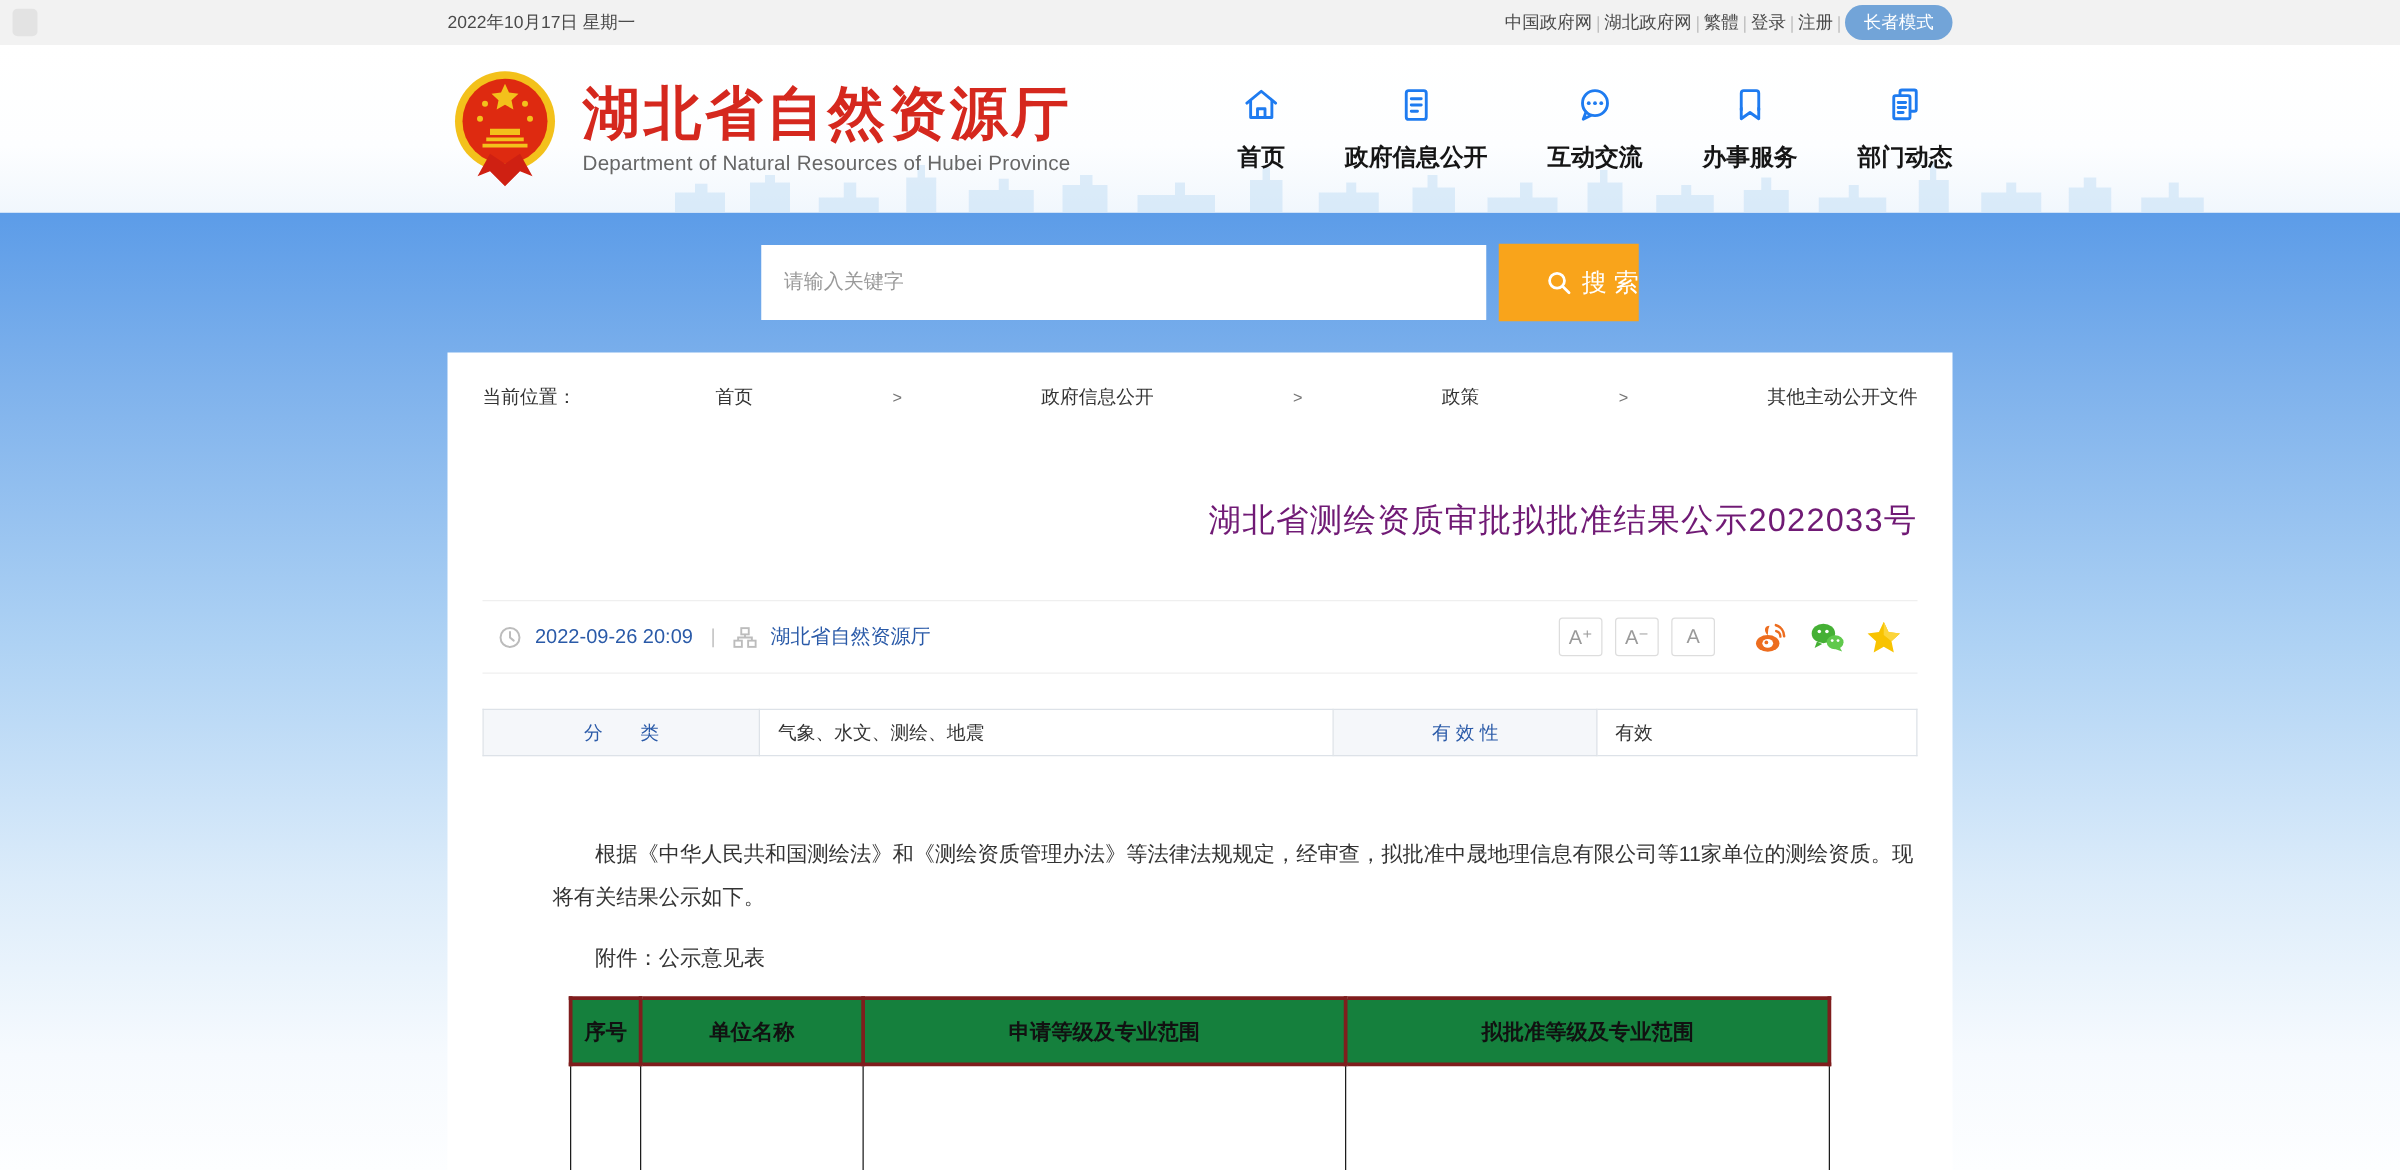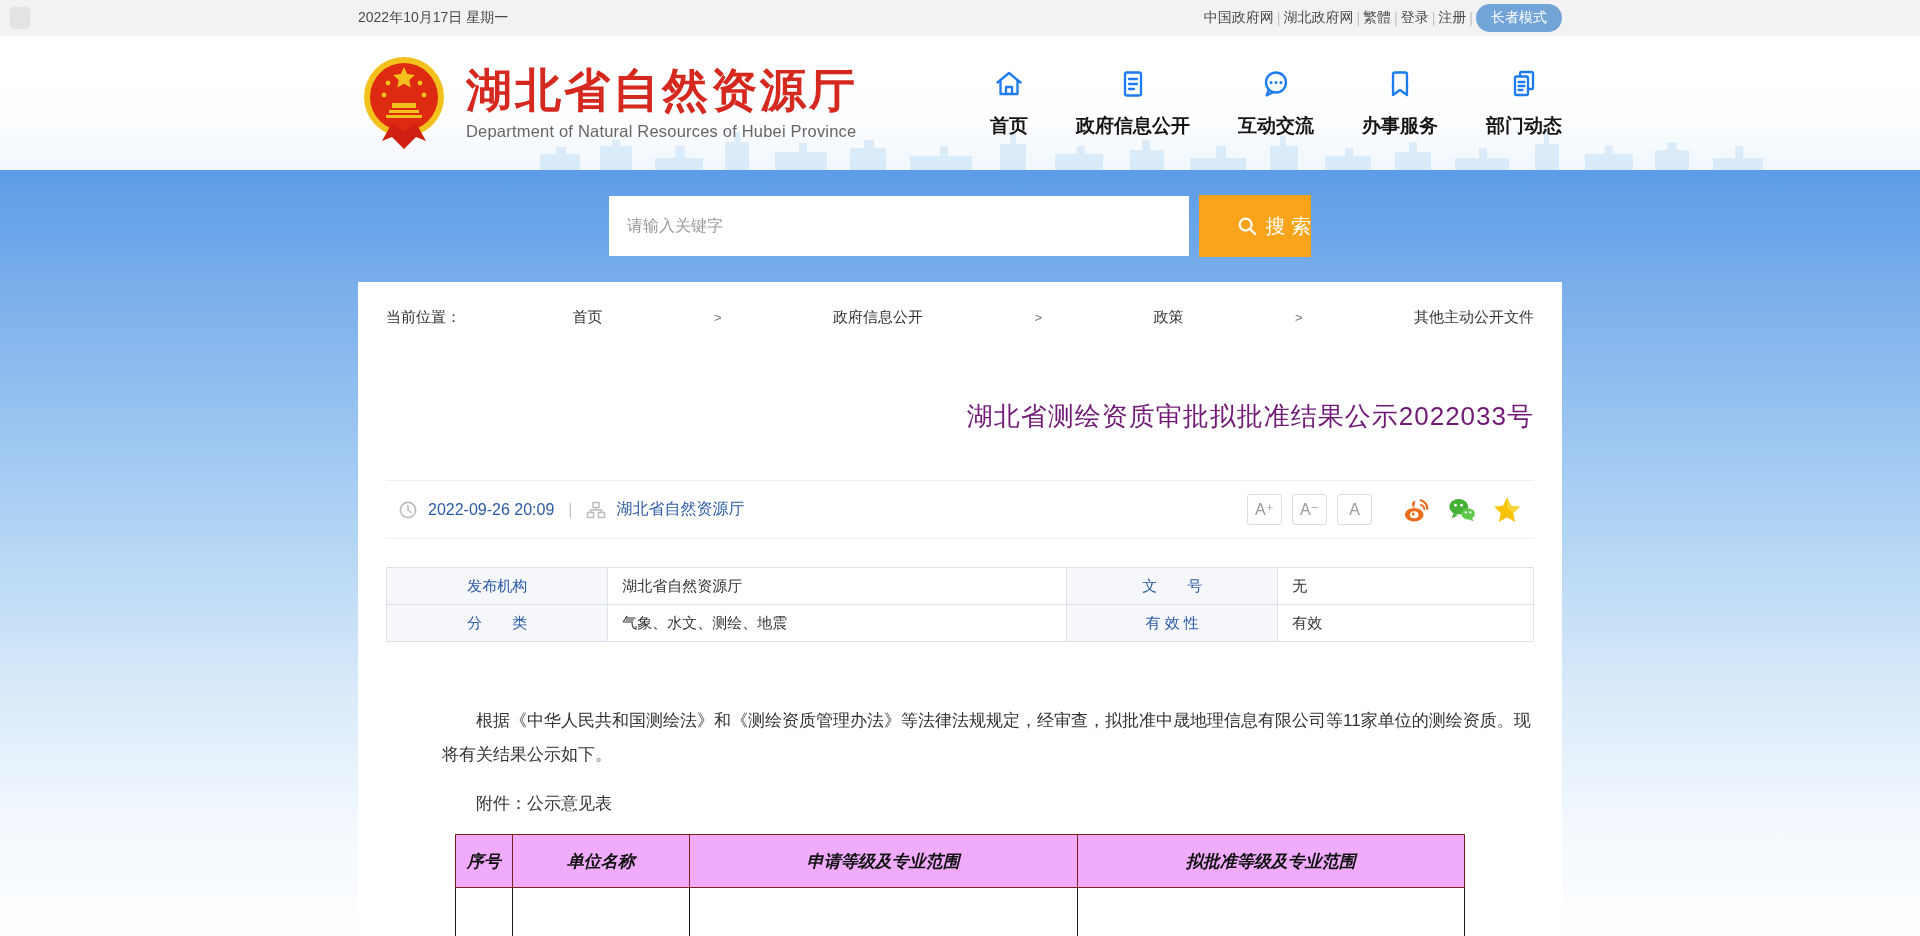--- a/index.html
+++ b/index.html
@@ -58,21 +58,21 @@
 
   table.info-table { width: 100%; margin-top: 28px; border-collapse: collapse; font-size: 15px; }
   table.info-table td { border: 1px solid #dde2e8; height: 37px; }
   table.info-table td.lbl { background: #f5f7fa; color: #2a5aa8; text-align: center; }
   table.info-table td.val { color: #333; padding-left: 14px; background: #fff; }
 
   .body-paragraph { margin: 62px 0 0 56px; font-size: 17px; color: #333; line-height: 34px; text-indent: 2em; }
   .attachment-line { margin: 20px 0 0 56px; font-size: 17px; color: #333; line-height: 24px; text-indent: 2em; }
 
   table.approval-table { margin: 18px 0 0 69px; width: 1010px; border-collapse: collapse; font-size: 17px; }
-  table.approval-table th { border: 1px solid #7f1d1d; height: 53px; font-weight: bold; color: #111; text-align: center; background: #f0abfc; font-style: italic; }
+  table.approval-table th { border: 3px solid #7f1d1d; height: 53px; font-weight: bold; color: #111; text-align: center; background: #15803d; }
   table.approval-table td { border: 1px solid #1c1c1c; height: 100px; background: #fff; }
 </style>
 </head>
 <body>
 
 <div class="topbar">
   <div class="corner-box"></div>
   <div class="container">
     <span>2022年10月17日 星期一</span>
     <span class="toplinks">
@@ -233,26 +233,20 @@
 
     <table class="info-table">
       <colgroup>
           <col style="width:19.3%">
           <col style="width:40%">
           <col style="width:18.4%">
           <col style="width:22.3%">
         </colgroup>
       <tbody>
       <tr>
-        <td class="lbl">发布机构</td>
-        <td class="val">湖北省自然资源厅</td>
-        <td class="lbl">文　　号</td>
-        <td class="val">无</td>
-      </tr>
-      <tr>
         <td class="lbl">分　　类</td>
         <td class="val">气象、水文、测绘、地震</td>
         <td class="lbl">有 效 性</td>
         <td class="val">有效</td>
       </tr>
     </tbody>
       </table>
 
     <p class="body-paragraph">根据《中华人民共和国测绘法》和《测绘资质管理办法》等法律法规规定，经审查，拟批准中晟地理信息有限公司等11家单位的测绘资质。现将有关结果公示如下。</p>
     <p class="attachment-line">附件：公示意见表</p>

